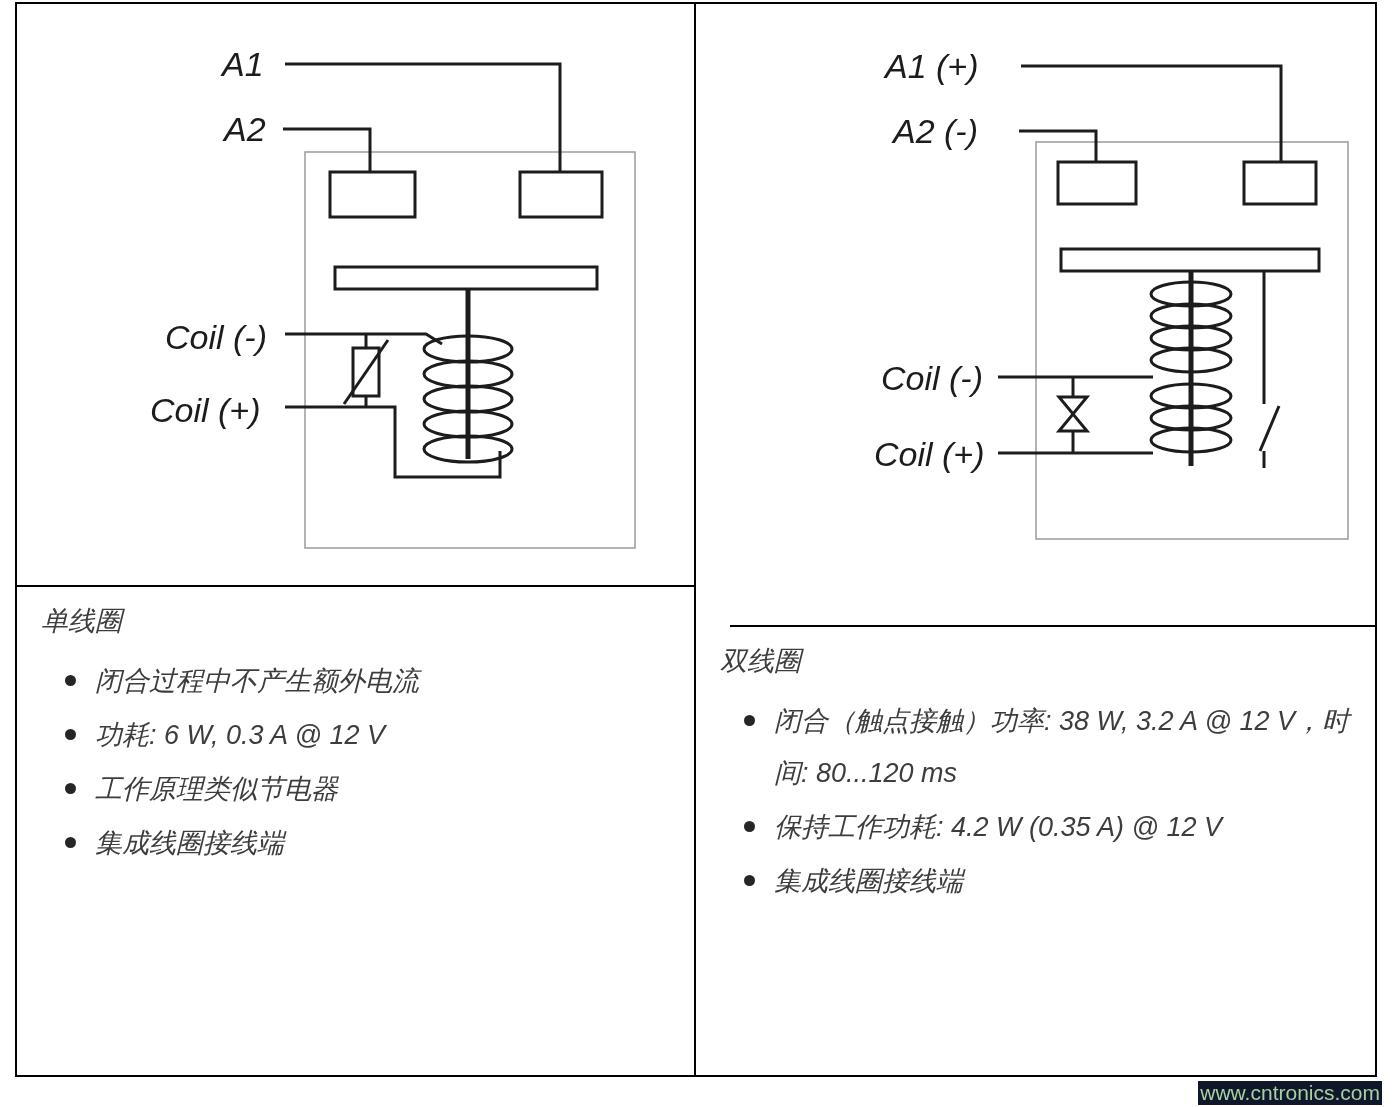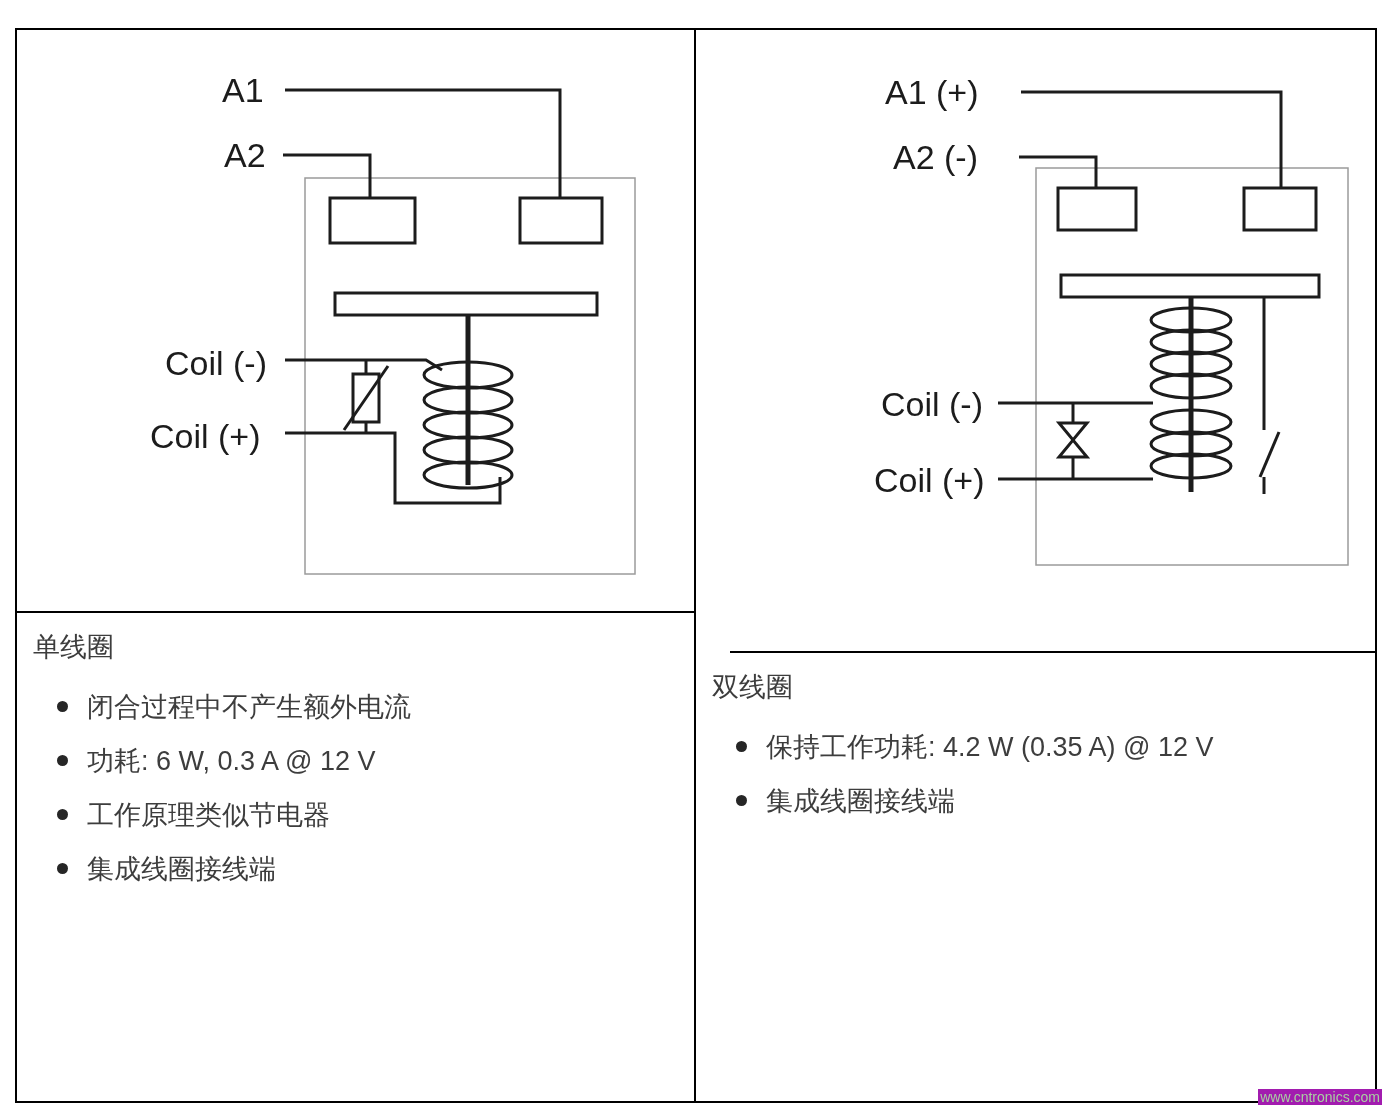--- a/index.html
+++ b/index.html
@@ -5,25 +5,26 @@
   * { box-sizing: border-box; }
   html, body { margin: 0; padding: 0; background: #ffffff; }
   body {
     width: 1392px; height: 1107px;
     font-family: "Liberation Sans", sans-serif;
     overflow: hidden;
   }
   .page { position: relative; width: 1392px; height: 1107px; background: #fff; }
 
   .table {
-    position: absolute; left: 15px; top: 28px;
+    position: absolute; left: 15px; top: 2px;
     width: 1362px; height: 1075px;
     border: 2px solid #000;
     display: flex;
     background: #fff;
+    font-style: italic;
   }
   .col { flex: 1 1 50%; display: flex; flex-direction: column; min-width: 0; }
   .col-left { border-right: 2px solid #000; }
 
   .diagram-cell { position: relative; background: #fff; }
   .col-left  .diagram-cell { height: 583px; border-bottom: 2px solid #000; }
   .col-right .diagram-cell { height: 623px; border-bottom: 2px solid #000; margin-left: 34px; }
   .diagram-cell svg { display: block; }
 
   svg text {
@@ -32,21 +33,21 @@
     font-size: 34px;
   }
   .wire   { stroke: #1c1c1c; stroke-width: 3; fill: none; }
   .thick  { stroke: #1c1c1c; stroke-width: 5; fill: none; }
   .part   { stroke: #1c1c1c; stroke-width: 3; fill: #ffffff; }
   .loop   { stroke: #1c1c1c; stroke-width: 3; fill: none; }
   .frame  { stroke: #9b9b9b; stroke-width: 1.5; fill: none; }
 
   .text-cell {
     flex: 1;
-    padding: 16px 24px 0 16px;
+    padding: 16px 24px 0 24px;
     color: #3d3d3d;
     font-size: 27px;
     line-height: 36px;
   }
   .cell-heading { font-weight: 400; }
   .bullet-list { margin-top: 16px; padding-left: 24px; }
   .bullet-item {
     position: relative;
     padding-left: 30px;
     line-height: 52px;
@@ -54,24 +55,24 @@
   }
   .bullet-dot {
     position: absolute; left: 0; top: 20px;
     width: 11px; height: 11px; border-radius: 50%;
     background: #262626;
   }
 
   .watermark {
     position: absolute;
     right: 10px; bottom: 2px;
-    font-size: 14px;
+    font-size: 21px;
     color: #a9cfa2;
     z-index: 3;
-    background: #a21caf;
+    background: #0f172a;
     padding: 0 2px;
   }
 </style>
 </head>
 <body>
 
 <div class="page">
   <div class="table">
 
     <div class="col col-left">
@@ -190,20 +191,24 @@
           <text x="151" y="386">Coil (-)</text>
           <text x="144" y="462">Coil (+)</text>
         </svg>
       </div>
 
       <div class="text-cell">
         <div class="cell-heading">双线圈</div>
         <div class="bullet-list">
           <div class="bullet-item">
             <span class="bullet-dot"></span>
+            <span>闭合（触点接触）功率: 38 W, 3.2 A @ 12 V，时间: 80...120 ms</span>
+          </div>
+          <div class="bullet-item">
+            <span class="bullet-dot"></span>
             <span>保持工作功耗: 4.2 W (0.35 A) @ 12 V</span>
           </div>
           <div class="bullet-item">
             <span class="bullet-dot"></span>
             <span>集成线圈接线端</span>
           </div>
         </div>
       </div>
     </div>
 

